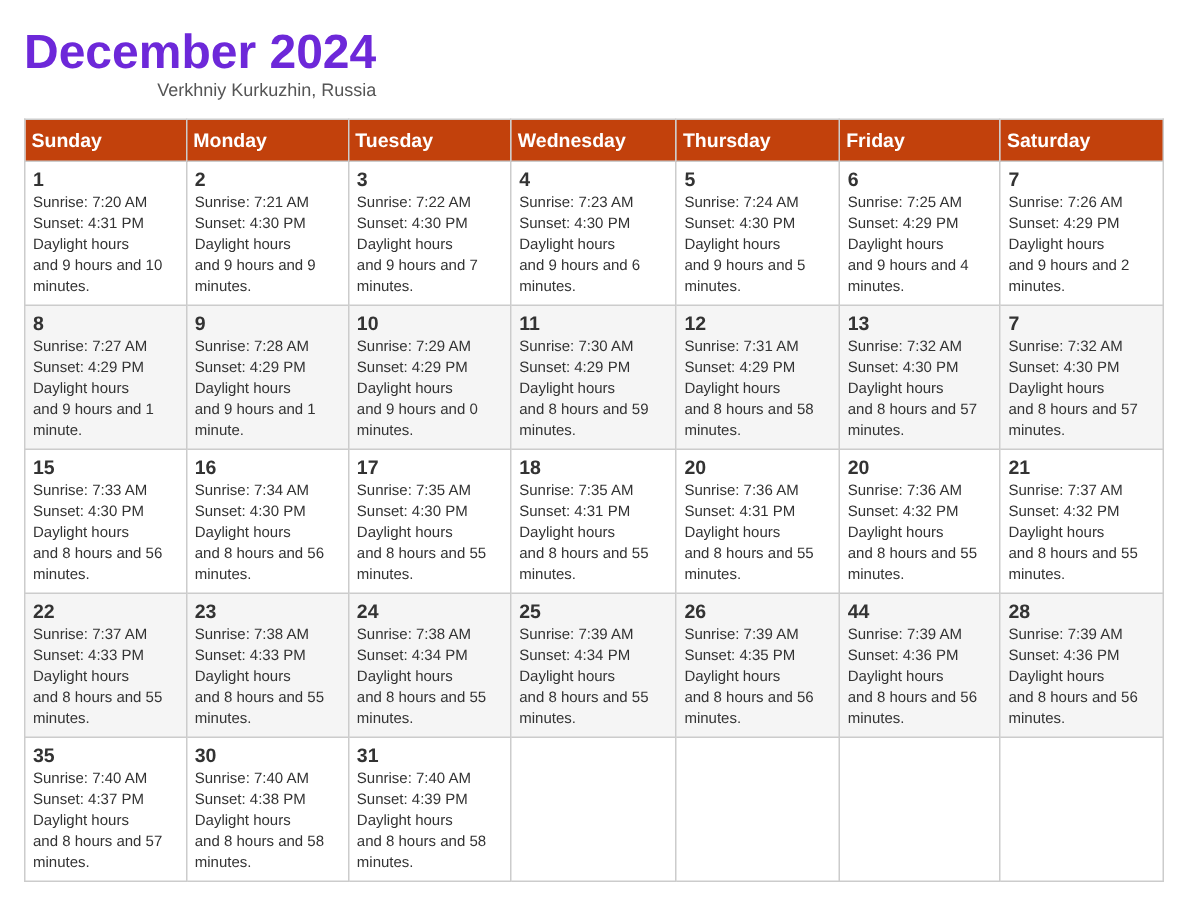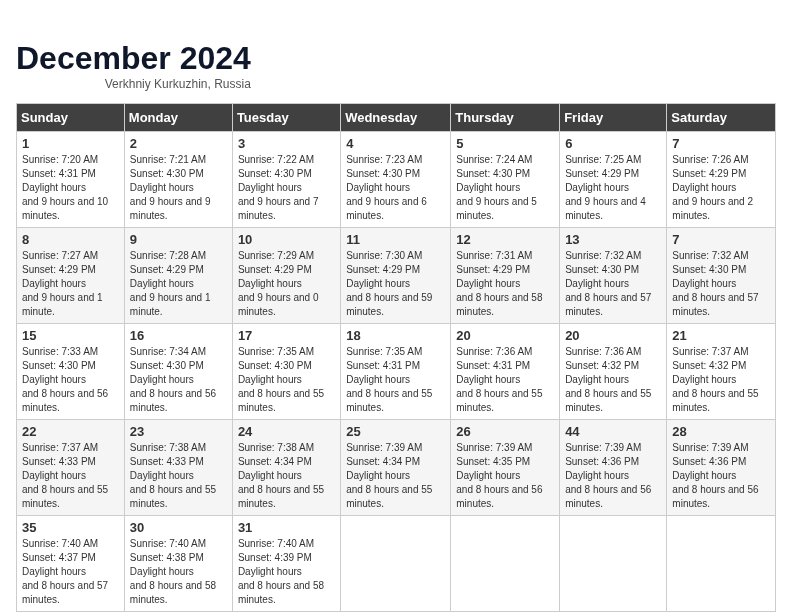--- a/index.html
+++ b/index.html
@@ -34,33 +34,32 @@
     .logo-icon {
       width: 28px;
       height: 22px;
     }
     .title-block {
       text-align: right;
     }
     .month-title {
       font-size: 32px;
       font-weight: bold;
-      color: #0f172a;
-      margin-top: 24px;
+      color: #6d28d9;
     }
     .location-title {
       font-size: 12px;
       color: #555;
     }
     .calendar {
       width: 100%;
       border-collapse: collapse;
     }
     .calendar th {
-      background: #404040;
+      background: #c2410c;
       color: #fff;
       font-size: 13px;
       font-weight: bold;
       padding: 6px 4px;
       text-align: left;
       border: 1px solid #ccc;
     }
     .calendar td {
       vertical-align: top;
       border: 1px solid #ccc;

